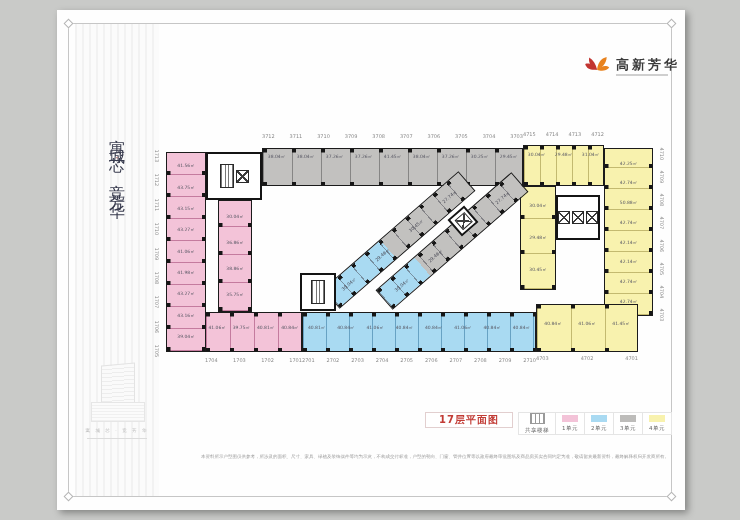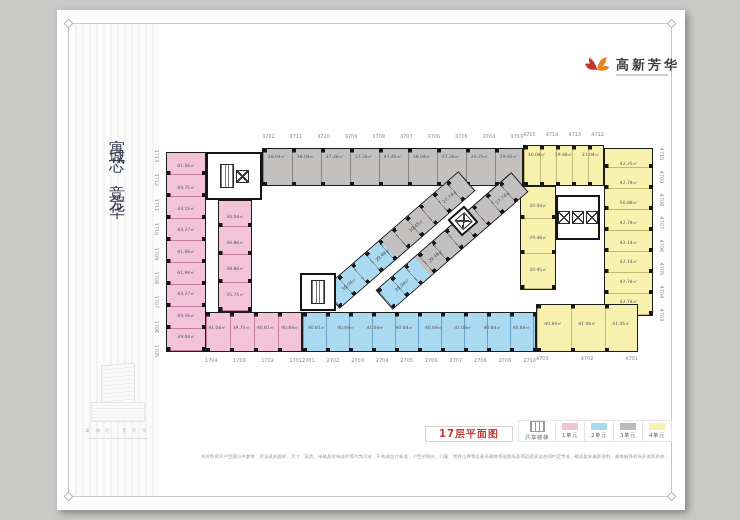--- a/index.html
+++ b/index.html
@@ -110,21 +110,21 @@
   .lblrow{
     position:absolute;display:flex;justify-content:space-between;
     font-size:5px;line-height:1;color:#8a8a8a;letter-spacing:0;white-space:nowrap;
   }
   .lblrow.col{flex-direction:column;}
   .lblrow.areas{color:#585864;justify-content:space-around;font-size:4.5px;}
   .lblrow.rot span{transform:rotate(90deg);}
   .diaglbl{display:flex;width:100%;height:100%;align-items:center;justify-content:space-around;font-size:4.5px;color:#4c4c58;}
 
   
-  .legend{position:absolute;left:368px;top:402px;height:30px;display:flex;align-items:flex-end;}
+  .legend{position:absolute;left:368px;top:402px;height:30px;display:flex;align-items:flex-start;}
   .legend .title{
     width:86px;border:1px solid #e2cfcf;background:#fff;margin-right:5px;
     display:flex;align-items:center;justify-content:center;
     color:#c23b35;font-weight:bold;font-size:10px;letter-spacing:1px;
   }
   .legend .items{display:flex;border:1px solid #e5e5e5;background:#fff;}
   .legend .cell{
     width:28px;display:flex;flex-direction:column;align-items:center;justify-content:center;
     gap:2.5px;border-left:1px solid #e5e5e5;
   }

